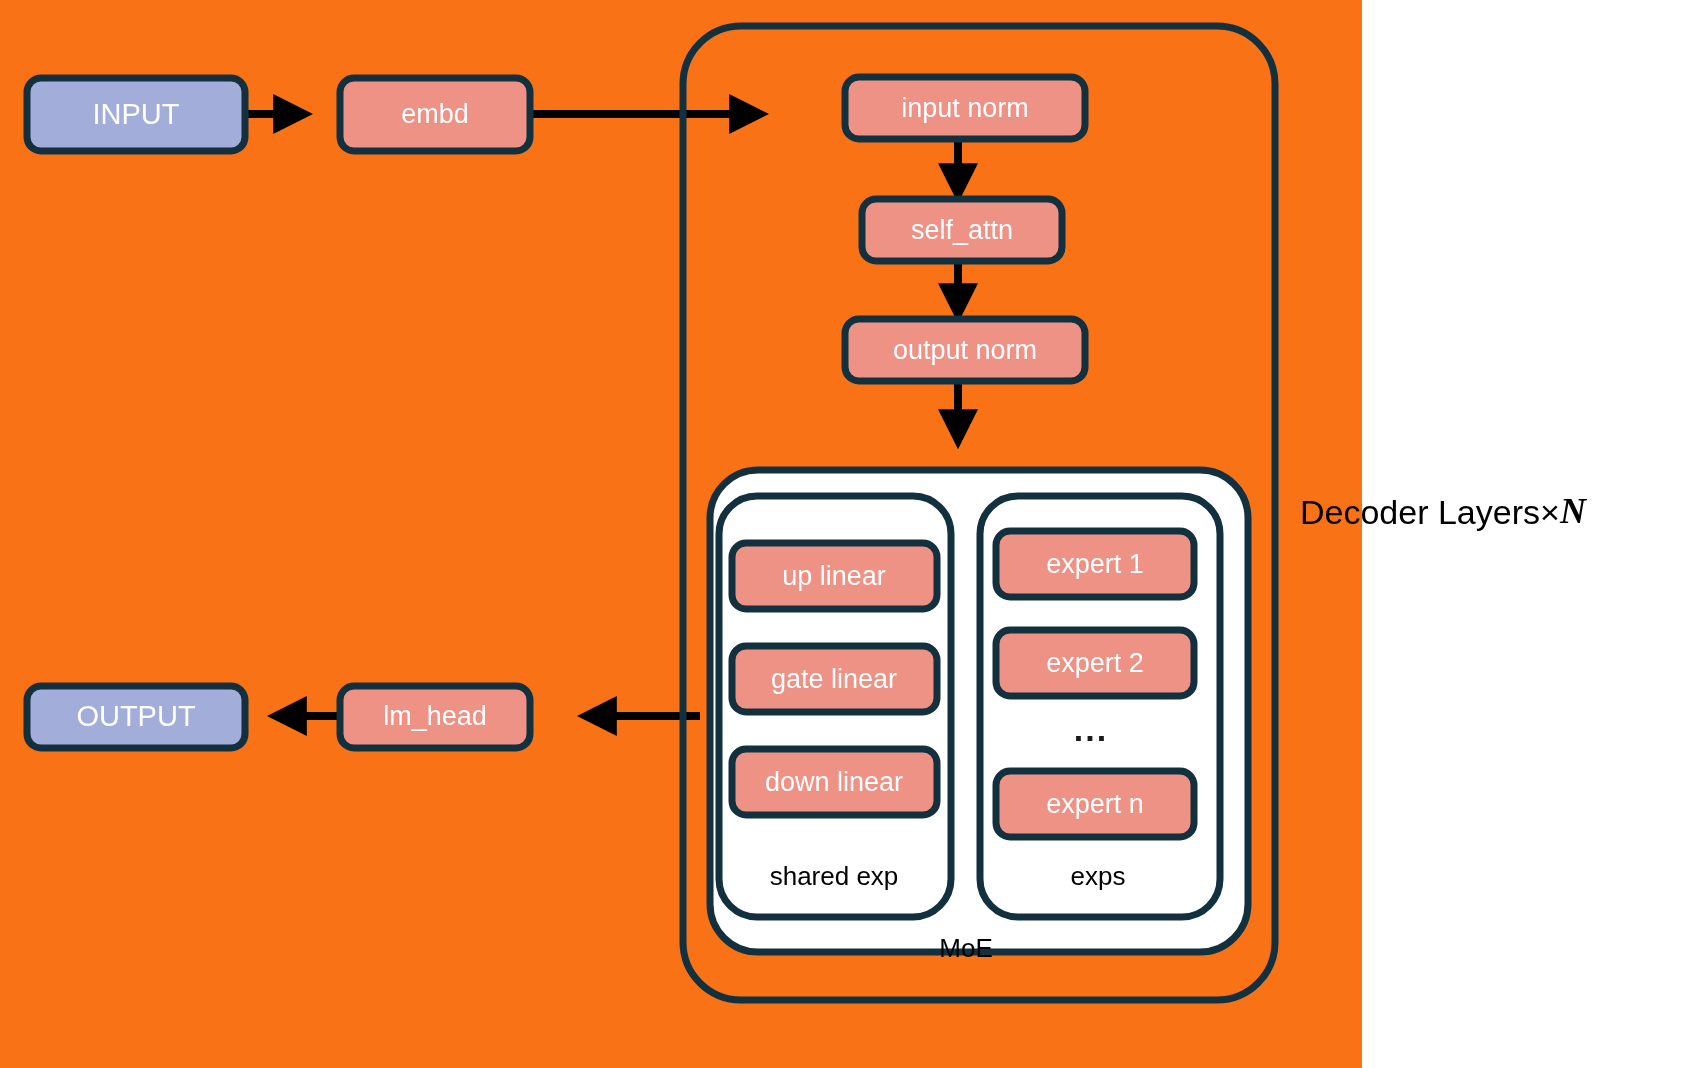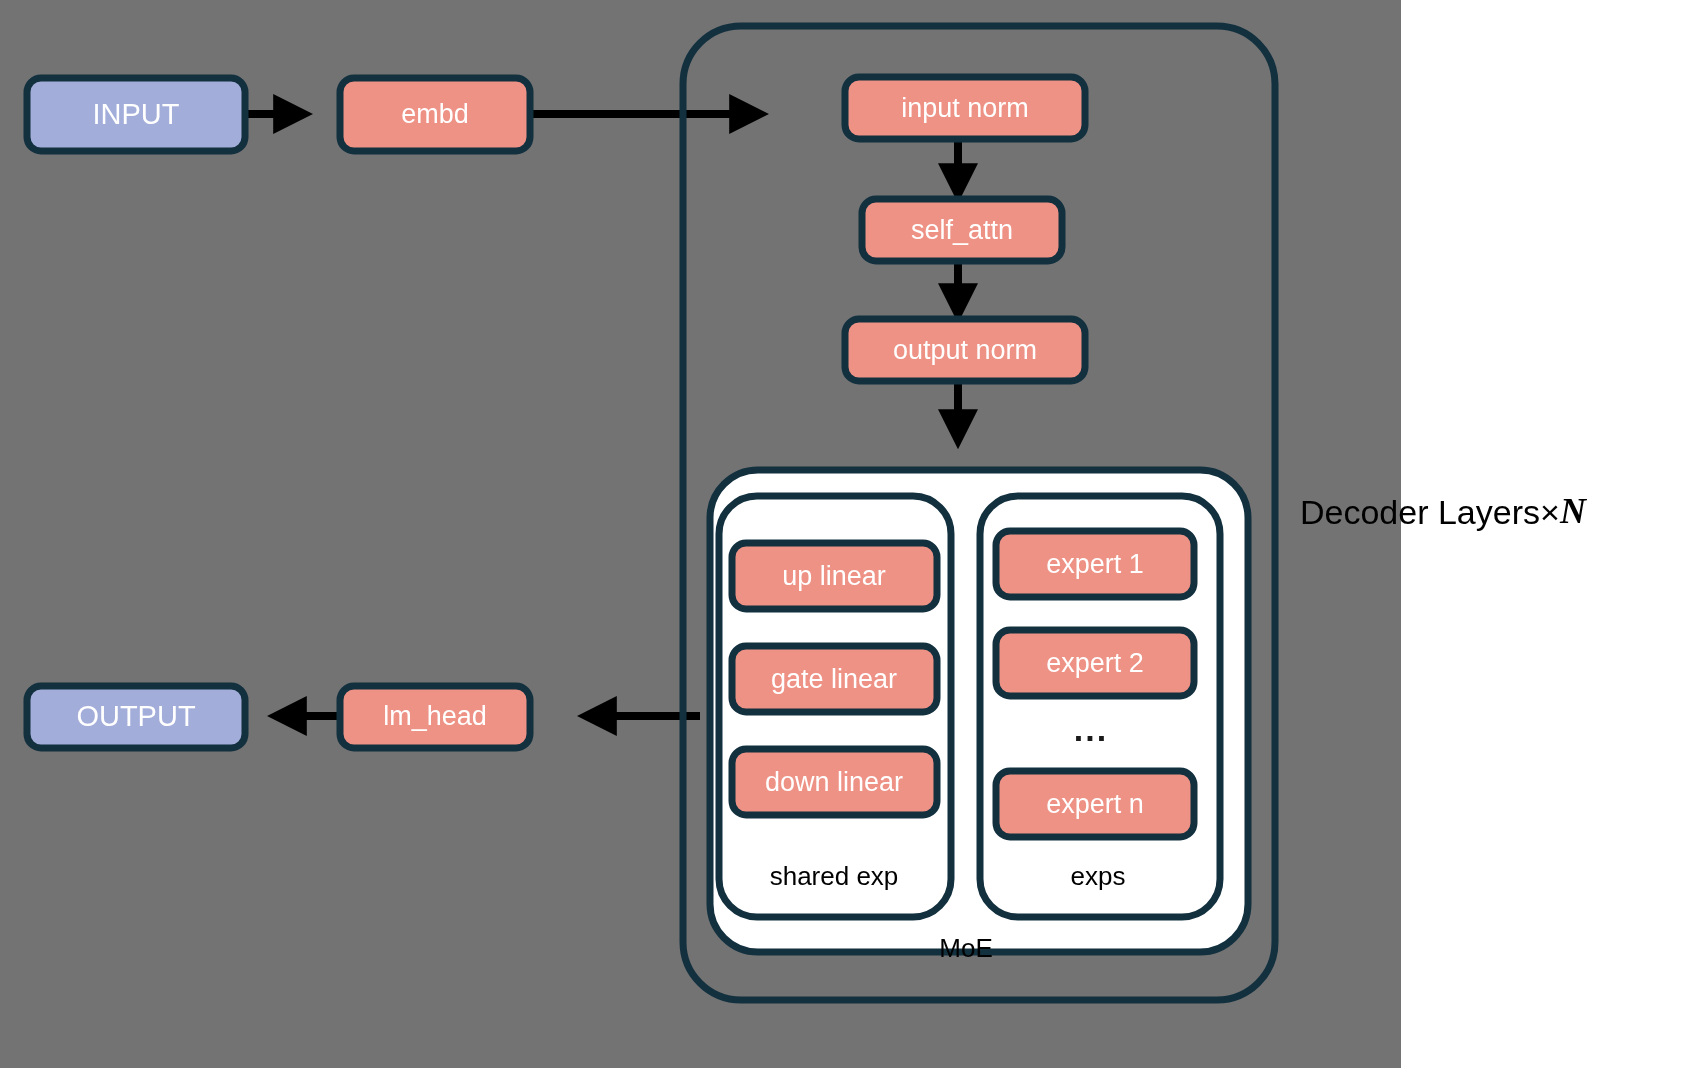--- a/index.html
+++ b/index.html
@@ -10,22 +10,21 @@
   body {
     width: 1702px;
     height: 1068px;
     font-family: "Liberation Sans", sans-serif;
     overflow: hidden;
   }
   #stage {
     position: relative;
     width: 1362px;
     height: 1068px;
-    background: #737373;
-    padding-left: 39px;
+    background: #f97316;
   }
   svg#diagram {
     position: absolute;
     left: 0;
     top: 0;
     width: 1702px;
     height: 1068px;
     display: block;
   }
   .node-rect {

